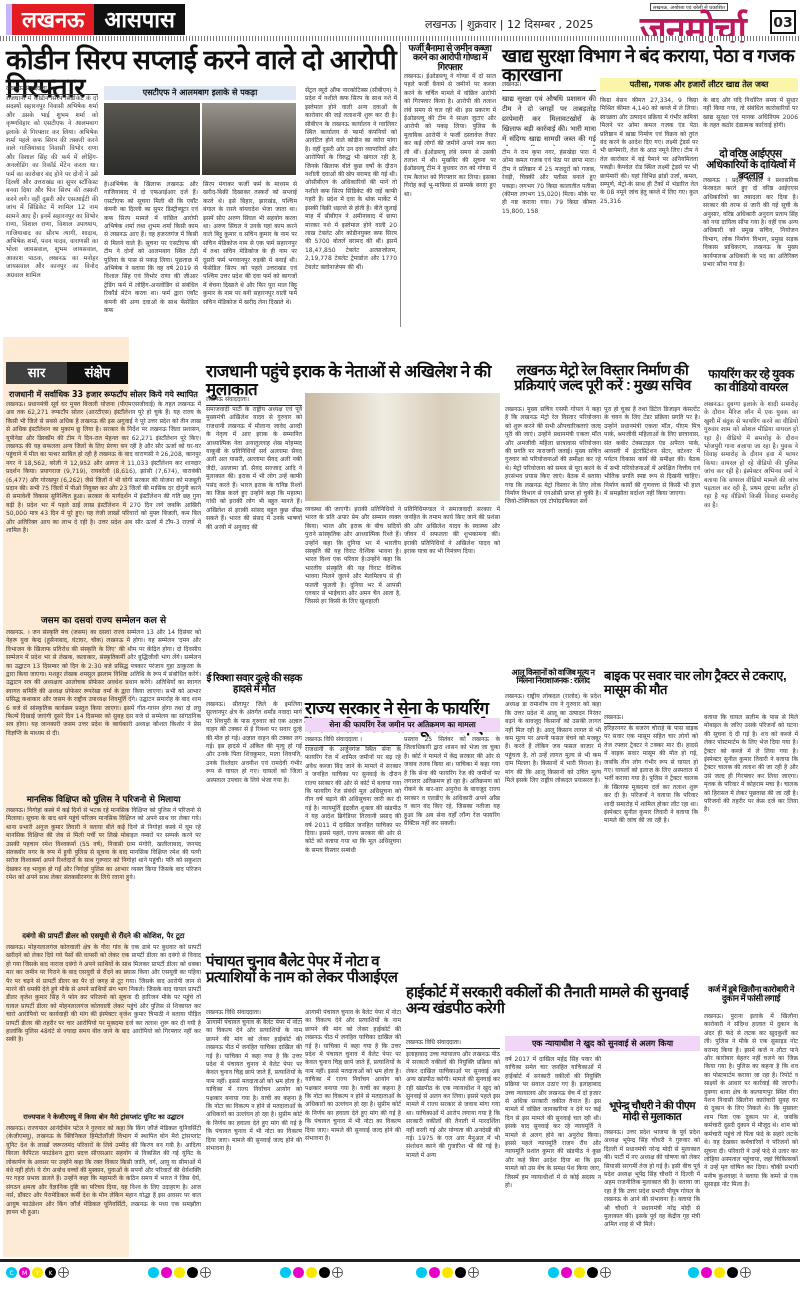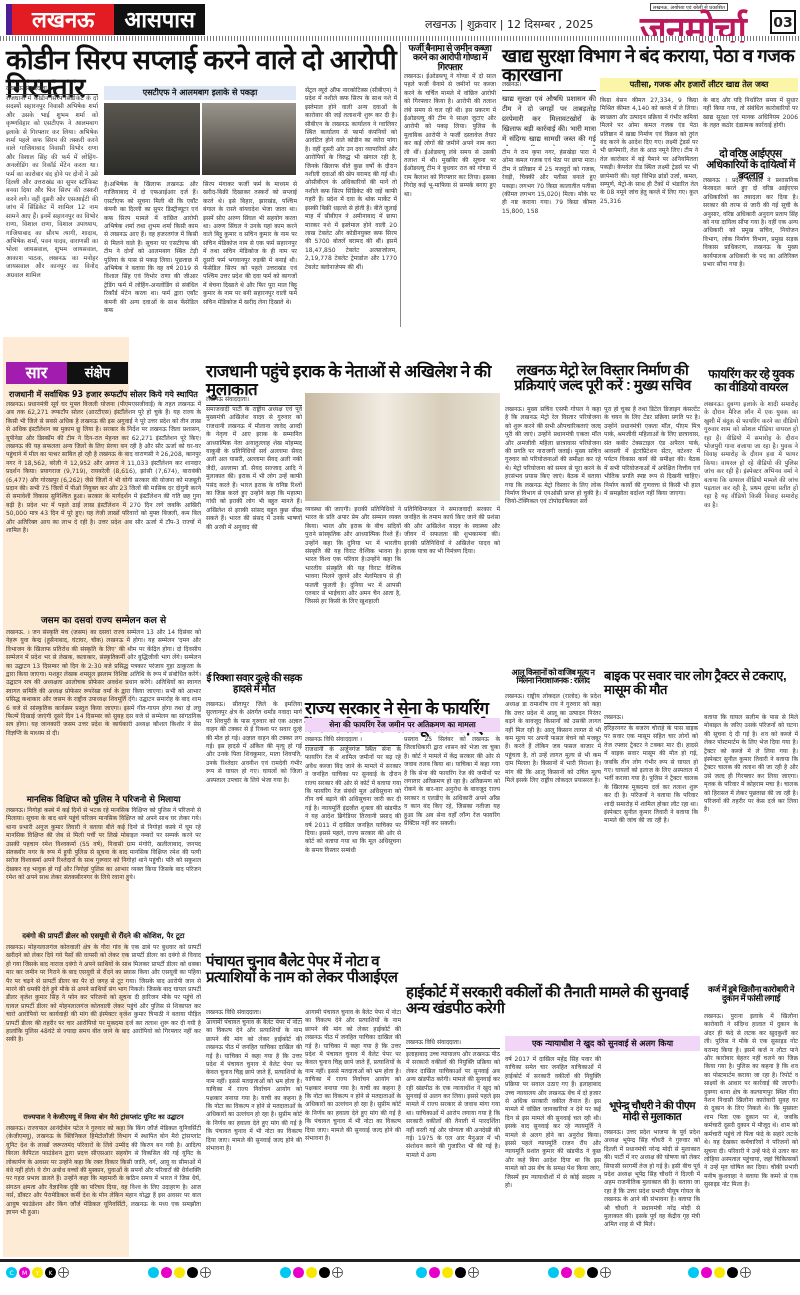--- a/index.html
+++ b/index.html
@@ -1,19 +1,19 @@
 <!DOCTYPE html>
 <html><head>
 <meta charset="utf-8">
 <style>
 *{box-sizing:border-box;margin:0;padding:0}
 body{width:800px;height:1295px;background:#fff;font-family:"DejaVu Sans",sans-serif;color:#222;overflow:hidden;position:relative}
 .abs{position:absolute}
 .hd-l{left:6px;top:4px;height:31px;display:flex}
-.hd-red{background:#e31b23;color:#fff;font-weight:bold;font-size:22px;padding:0 20px;line-height:31px;border-left:6px solid #4c1d95}
+.hd-red{background:#e31b23;color:#fff;font-weight:bold;font-size:22px;padding:0 10px;line-height:31px;border-left:6px solid #c4b5fd}
 .hd-blk{background:#111;color:#fff;font-weight:bold;font-size:22px;padding:0 10px;line-height:31px}
 .stripe{left:0;right:0;top:36px;height:5px;background:repeating-linear-gradient(90deg,#777 0 1px,#fff 1px 3px)}
 .dateline{left:425px;top:16px;font-size:11px;color:#222}
 .masthead{left:640px;top:4px;font-size:36px;font-weight:bold;color:#be185d;letter-spacing:-1px}
 .tagline{left:650px;top:3px;font-size:5px;border:1px solid #444;padding:0 2px}
 .pageno{left:770px;top:10px;width:26px;height:24px;border:2px solid #111;font-size:14px;text-align:center;line-height:20px;font-weight:bold}
 .h1{font-family:"Liberation Sans",sans-serif;font-weight:bold;color:#111;line-height:1.05;letter-spacing:-0.5px}
 .col{font-size:6px;line-height:8.4px;color:#333;text-align:justify;overflow:hidden}
 .byline{font-size:6px;color:#333;border-bottom:1px solid #333;padding-bottom:2px}
 .sub{font-weight:bold;text-align:center;color:#111}
@@ -57,24 +57,24 @@
 <div class="abs col" style="left:502px;top:94px;width:94px;height:52px;font-size:7px;line-height:10px;color:#222">खाद्य सुरक्षा एवं औषधि प्रशासन की टीम ने दो जगहों पर ताबड़तोड़ छापेमारी कर मिलावटखोरों के खिलाफ बड़ी कार्रवाई की। भारी मात्रा में संदिग्ध खाद्य सामग्री जब्त की गई और एक प्रतिष्ठान को तत्काल बंद भी करा दिया गया।</div>
 <div class="abs col" style="left:502px;top:148px;width:94px;height:180px">टीम ने राम कृपा नगर, हंसखेड़ा पारा में ओमा कमल गजक एवं पेठा पर छापा मारा। टीम ने प्रतिष्ठान में 25 मजदूरों को गजक, रेवड़ी, चिक्की और पतीसा बनाते हुए पकड़ा। लगभग 70 किग्रा कालातीत पतीसा (कीमत लगभग 15,020) मिला। मौके पर ही नष्ट कराया गया। 79 किग्रा कीमत 15,800, 158</div>
 <div class="abs col" style="left:600px;top:96px;width:98px;height:232px">किग्रा बेसन कीमत 27,334, 9 किग्रा मिश्रित कीमत 4,140 को कब्जे में ले लिया। स्वच्छता और उत्पादन प्रक्रिया में गंभीर कमियां मिलने पर ओमा कमल गजक एंड पेठा प्रतिष्ठान में खाद्य निर्माण एवं विक्रय को तुरंत बंद करने के आदेश दिए गए। लक्ष्मी ट्रेडर्स पर भी छापेमारी, तेल के आठ नमूने लिए। टीम ने तेल कारोबार में बड़े पैमाने पर अनियमितता पकड़ी। कैपवेल रोड स्थित लक्ष्मी ट्रेडर्स पर भी छापेमारी की। यहां विभिन्न ब्रांडों उर्जा, कमल, सम्पूर्ण, मेट्रो-के साथ ही टैंकों में भंडारित तेल के 08 नमूने जांच हेतु कब्जे में लिए गए। कुल 25,316</div>
 <div class="abs col" style="left:703px;top:96px;width:95px;height:48px">के बाद और यदि निर्धारित समय में सुधार नहीं किया गया, तो संबंधित कारोबारियों पर खाद्य सुरक्षा एवं मानक अधिनियम 2006 के तहत कठोर दंडात्मक कार्रवाई होगी।</div>
 
 <div class="abs h1" style="left:703px;top:148px;width:95px;font-size:10.5px;text-align:center">दो वरिष्ठ आईएएस अधिकारियों के दायित्वों में बदलाव</div>
 <div class="abs col" style="left:703px;top:176px;width:95px;height:160px">लखनऊ । प्रदेश सरकार ने प्रशासनिक फेरबदल करते हुए दो वरिष्ठ आईएएस अधिकारियों का तबादला कर दिया है।सरकार की तरफ से जारी की गई सूची के अनुसार, वरिष्ठ अधिकारी अनुराग प्रताप सिंह को नया दायित्व सौंपा गया है। वहीं एक अन्य अधिकारी को प्रमुख सचिव, नियोजन विभाग, लोक निर्माण विभाग, प्रमुख सड़क विकास प्राधिकरण, लखनऊ के मुख्य कार्यपालक अधिकारी के पद का अतिरिक्त प्रभार सौंपा गया है।</div>
 
 <div class="abs box" style="left:3px;top:337px;width:126px;height:920px"></div>
 <div class="abs" style="left:6px;top:362px;width:122px;height:22px;display:flex">
-  <div style="flex:1;background:#a21caf;color:#fff;font-weight:bold;font-size:16px;text-align:center;line-height:22px">सार</div>
+  <div style="flex:1;background:#404040;color:#fff;font-weight:bold;font-size:13px;text-align:center;line-height:22px">सार</div>
   <div style="flex:1;background:#111;color:#fff;font-weight:bold;font-size:13px;text-align:center;line-height:22px">संक्षेप</div>
 </div>
-<div class="abs sub" style="left:6px;top:388px;width:195px;font-size:8px">राजधानी में सर्वाधिक 93 हजार रूफटॉप सोलर किये गये स्थापित</div>
+<div class="abs sub" style="left:6px;top:388px;width:195px;font-size:8px">राजधानी में सर्वाधिक 33 हजार रूफटॉप सोलर किये गये स्थापित</div>
 <div class="abs col" style="left:6px;top:400px;width:195px;height:200px;font-size:6px;line-height:8.4px">लखनऊ। प्रधानमंत्री सूर्य घर मुफ्त बिजली योजना (पीएमएसजीवाई) के तहत लखनऊ में अब तक 62,271 रूफटॉप सोलर (आरटीएस) इंस्टॉलेशन पूरे हो चुके हैं। यह राज्य के किसी भी जिले से सबसे अधिक है लखनऊ की इस अगुवाई ने पूरे उत्तर प्रदेश को तीन लाख से अधिक इंस्टॉलेशन का मुकाम छू लिया है। सरकार के निर्देश पर लखनऊ जिला प्रशासन, यूपीनेडा और डिस्कॉम की टीम ने दिन-रात मेहनत कर 62,271 इंस्टॉलेशन पूरे किए। लखनऊ की यह सफलता अन्य जिलों के लिए प्रेरणा बन रही है और सौर ऊर्जा को घर-घर पहुंचाने में मील का पत्थर साबित हो रही है लखनऊ के बाद वाराणसी ने 26,208, कानपुर नगर ने 18,562, बरेली ने 12,952 और आगरा ने 11,033 इंस्टॉलेशन कर शानदार प्रदर्शन किया। प्रयागराज (9,719), रायबरेली (8,616), झांसी (7,674), बाराबंकी (6,477) और गोरखपुर (6,262) जैसे जिलों ने भी योगी सरकार की योजना को मजबूती प्रदान की। सभी 75 जिलों में पीओ नियुक्त कर और 23 जिलों की मासिक दर दोगुनी करने से समावेशी विकास सुनिश्चित हुआ। सरकार के मार्गदर्शन में इंस्टॉलेशन की गति छह गुना बढ़ी है। प्रदेश भर में पहले ढाई लाख इंस्टॉलेशन में 270 दिन लगे जबकि आखिरी 50,000 मात्र 43 दिन में पूरे हुए। यह तेजी लाखों परिवारों को मुफ्त बिजली, कम बिल और अतिरिक्त आय का लाभ दे रही है। उत्तर प्रदेश अब सौर ऊर्जा में टॉप-3 राज्यों में शामिल है।</div>
 <div class="abs sub" style="left:6px;top:613px;width:195px;font-size:9px">जसम का दसवां राज्य सम्मेलन कल से</div>
 <div class="abs col" style="left:6px;top:628px;width:195px;height:162px">लखनऊ. । जन संस्कृति मंच (जसम) का दसवां राज्य सम्मेलन 13 और 14 दिसंबर को नेहरू युवा केन्द्र (हुसैनाबाद, घंटाघर, चौक) लखनऊ में होगा। यह सम्मेलन 'दमन और विभाजन के खिलाफ प्रतिरोध की संस्कृति के लिए' की थीम पर केंद्रित होगा। दो दिवसीय सम्मेलन में प्रदेश भर से लेखक, कलाकार, संस्कृतिकर्मी और बुद्धिजीवी भाग लेंगे। सम्मेलन का उद्घाटन 13 दिसम्बर को दिन के 2:30 बजे प्रसिद्ध पत्रकार परंजाय गुहा ठाकुरता के द्वारा किया जाएगा। मशहूर लेखक शमसुल इस्लाम विशिष्ट अतिथि के रूप में संबोधित करेंगे। उद्घाटन सत्र की अध्यक्षता आलोचक प्रोफेसर अवधेश प्रधान करेंगे। अतिथियों का स्वागत स्वागत समिति की अध्यक्ष प्रोफेसर रूपरेखा वर्मा के द्वारा किया जाएगा। सभी को आभार प्रसिद्ध कथाकार और जसम के राष्ट्रीय उपाध्यक्ष शिवमूर्ति देंगे। उद्घाटन समारोह के बाद शाम 6 बजे से सांस्कृतिक कार्यक्रम प्रस्तुत किया जाएगा। इसमें गीत-गायन होगा तथा दो लघु फिल्में दिखाई जाएंगी दूसरे दिन 14 दिसम्बर को सुबह दस बजे से सम्मेलन का सांगठनिक सत्र होगा। यह जानकारी जसम उत्तर प्रदेश के कार्यकारी अध्यक्ष कौशल किशोर ने प्रेस विज्ञप्ति के माध्यम से दी।</div>
 <div class="abs sub" style="left:6px;top:793px;width:195px;font-size:8.5px">मानसिक विक्षिप्त को पुलिस ने परिजनो से मिलाया</div>
 <div class="abs col" style="left:6px;top:806px;width:195px;height:122px">लखनऊ। निगोहां कस्बे में कई दिनों से भटक रहे मानसिक विक्षिप्त को पुलिस ने परिजनो से मिलाया। सूचना के बाद थाने पहुंचे परिजन मानसिक विक्षिप्त को अपने साथ घर लेकर गये। थाना प्रभारी अनुज कुमार तिवारी ने बताया बीते कई दिनो से निगोहां कस्बे में घूम रहे मानसिक विक्षिप्त की जेब से मिली पर्ची पर लिखे मोबाइल नम्बरों पर सम्पर्क करने पर उसकी पहचान रमेश विश्वकर्मा (55 वर्ष), निवासी ग्राम मंगोरी, खलीलाबाद, जनपद संतकबीर नगर के रूप में हुयी पुलिस से सूचना के बाद मानसिक विक्षिप्त रमेश की पत्नी सरोज विश्वकर्मा अपने रिश्तेदारों के साथ गुरूवार को निगोहां थाने पहुंची। पति को सकुशल देखकर वह भावुक हो गईं और निगोहां पुलिस का आभार व्यक्त किया जिसके बाद परिजन रमेश को अपने साथ लेकर संतकबीरनगर के लिये रवाना हुये।</div>
 <div class="abs sub" style="left:6px;top:931px;width:195px;font-size:7px">दबंगो की प्रापर्टी डीलर को एसयूवी से रौंदने की कोशिश, पैर टूटा</div>
 <div class="abs col" style="left:6px;top:943px;width:195px;height:105px">लखनऊ। मोहनलालगंज कोतवाली क्षेत्र के गौरा गांव के एक ढाबे पर बुधवार को प्रापर्टी खरीदने को लेकर दिये गये पैसों की वापसी को लेकर एक प्रापर्टी डीलर का दबंगो से विवाद हो गया जिसके बाद नाराज दबंगो ने अपने साथियों के साथ मिलकर प्रापर्टी डीलर को धक्का मार कर जमीन पर गिराने के बाद एसयूवी से रौंदने का प्रयास किया और एसयूवी का पहिया पैर पर चढ़ने से प्रापर्टी डीलर का पैर दो जगह से टूट गया। जिसके बाद आरोपी जान से मारने की धमकी देते हुये मौके से अपने साथियों संग भाग निकले। जिसके बाद घायल प्रापर्टी डीलर बृजेश कुमार सिंह ने फोन कर परिजनो को सूचना दी हारिजन मौके पर पहुंचे तो घायल प्रापर्टी डीलर को मोहनलालगंज कोतवाली लेकर पहुंचे और पुलिस से शिकायत कर चारो आरोपियो पर कार्यवाही की मांग की इंस्पेक्टर बृजेश कुमार त्रिपाठी ने बताया पीड़ित प्रापर्टी डीलर की तहरीर पर चार आरोपियो पर मुकदमा दर्ज कर तलाश शुरू कर दी गयी है हालांकि पुलिस 48घंटे से ज्यादा समय बीत जाने के बाद आरोपियो को गिरफ्तार नहीं कर सकी है।</div>
 <div class="abs sub" style="left:6px;top:1112px;width:195px;font-size:6.5px">राज्यपाल ने केजीएमयू में किया बोन मैरो ट्रांसप्लांट यूनिट का उद्घाटन</div>
 <div class="abs col" style="left:6px;top:1124px;width:195px;height:132px">लखनऊ। राज्यपाल आनंदीबेन पटेल ने गुरुवार को कहा कि किंग जॉर्ज मेडिकल यूनिवर्सिटी (केजीएमयू), लखनऊ के क्लिनिकल हिमेटोलॉजी विभाग में स्थापित बोन मैरो ट्रांसप्लांट यूनिट देश के लाखों जरूरतमंद परिवारों के लिये उम्मीद की किरण बन गयी है। आदित्य बिरला कैपिटल फाउंडेशन द्वारा प्रदत्त सीएसआर सहयोग से विकसित की गई यूनिट के लोकार्पण के अवसर पर उन्होंने कहा कि रक्त विकार किसी जाति, वर्ग, आयु या सीमाओं में बंधे नहीं होते। ये रोग अबोध बच्चों की मुस्कान, युवाओं के सपनों और परिवारों की धैर्यशक्ति पर गहरा प्रभाव डालते हैं। उन्होंने कहा कि महामारी के कठिन समय में भारत ने जिस धैर्य, संगठन क्षमता और वैज्ञानिक दृष्टि का परिचय दिया, वह विश्व के लिए उदाहरण है। आज नर्स, डॉक्टर और पैरामेडिकल कर्मी देश के मौन लेकिन महान योद्धा हैं इस अवसर पर बाल आयुष फाउंडेशन और किंग जॉर्ज मेडिकल यूनिवर्सिटी, लखनऊ के मध्य एक समझौता ज्ञापन भी हुआ।</div>
 

